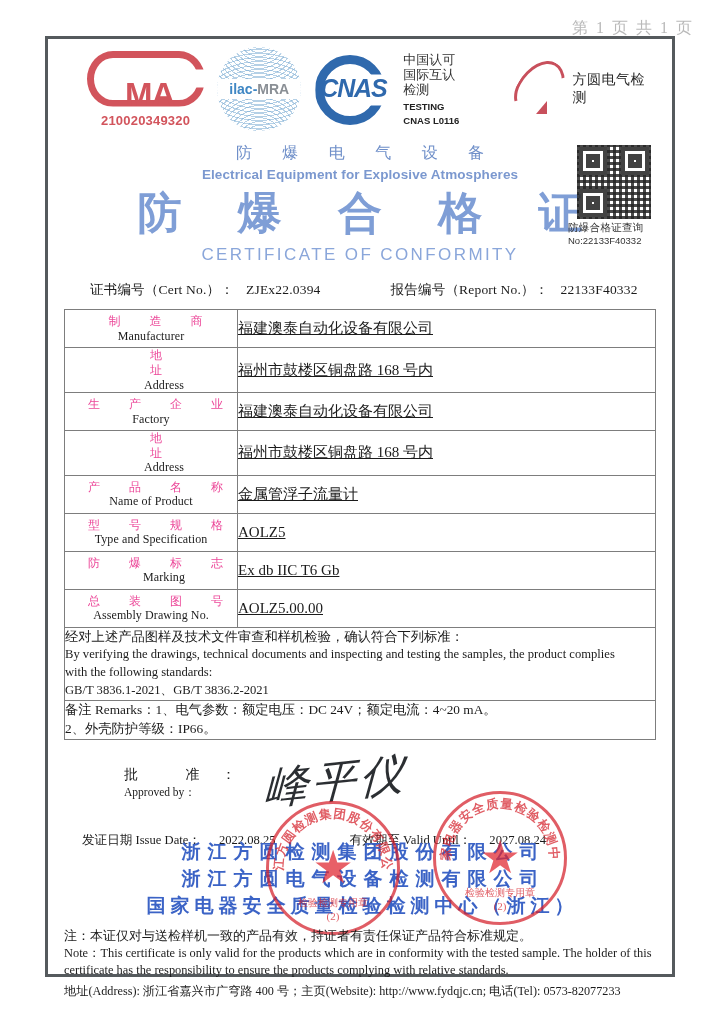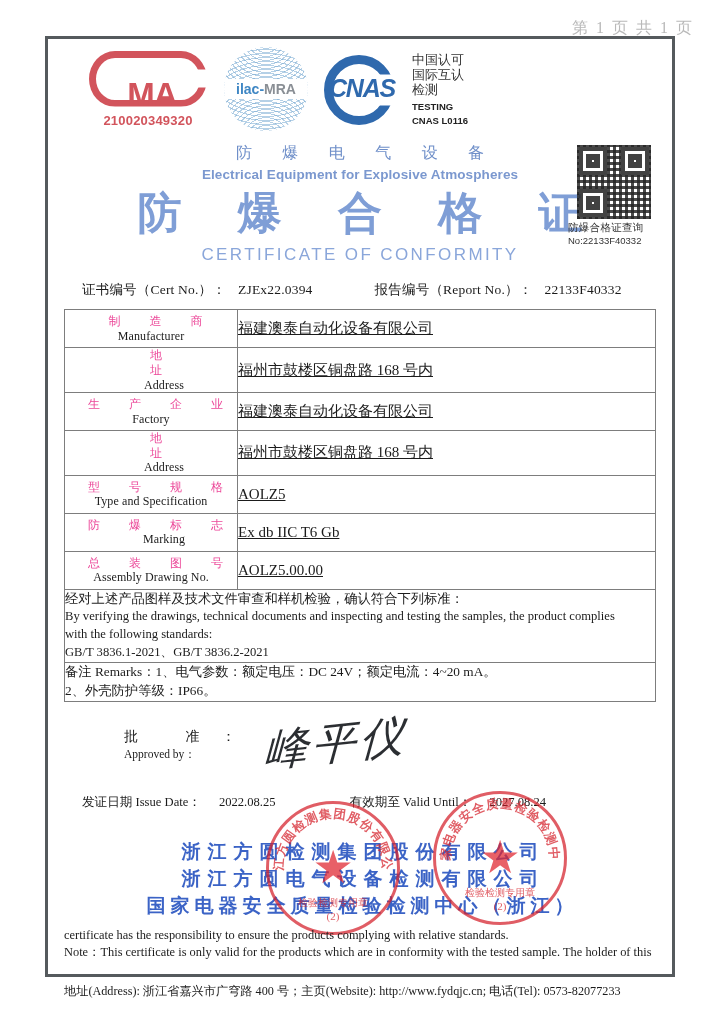--- a/index.html
+++ b/index.html
@@ -196,21 +196,21 @@
   .qr-c1 { font-size: 10.5px; color: #333; margin-top: 2px; letter-spacing: .3px; }
   .qr-c2 { font-size: 9.5px; color: #333; font-family: "Liberation Sans", sans-serif; }
 
   
   .numrow {
     display: flex; margin-top: 16px;
     padding: 0 6px 0 18px;
     font-size: 13.5px; letter-spacing: .2px;
     align-items: baseline;
   }
-  .numrow .lbl { white-space: nowrap; }
+  .numrow .lbl { white-space: nowrap; margin-left: 8px; }
   .numrow .val { margin-left: 12px; white-space: nowrap; }
   .numrow .gap { width: 62px; }
 
   
   table.cert {
     width: 100%; border-collapse: collapse;
     margin-top: 10px;
     table-layout: fixed;
   }
   table.cert td {
@@ -352,20 +352,27 @@
         </div>
         <div class="cnas-side">
           <div class="cnas-cn">中国认可</div>
           <div class="cnas-cn">国际互认</div>
           <div class="cnas-cn">检测</div>
           <div class="cnas-en">TESTING</div>
           <div class="cnas-en">CNAS L0116</div>
         </div>
       </div>
 
+      <div class="logo-block fy">
+        <div class="fy-mark">
+          <div class="fy-hook"></div>
+          <div class="fy-tri"></div>
+        </div>
+        <div class="fy-name">方圆电气检测</div>
+      </div>
 
     </div>
 
     <div class="titlezone">
       <div class="t-cn-sub">防 爆 电 气 设 备</div>
       <div class="t-en-sub">Electrical Equipment for Explosive Atmospheres</div>
       <div class="t-cn-main">防 爆 合 格 证</div>
       <div class="t-en-main">CERTIFICATE OF CONFORMITY</div>
 
       <div class="qr-wrap">
@@ -407,20 +414,27 @@
               <span class="lab-en">Factory</span>
             </td>
             <td class="val">福建澳泰自动化设备有限公司</td>
           </tr>
           <tr>
             <td class="lab">
               <span class="lab-cn wide">地 址</span>
               <span class="lab-en ind">Address</span>
             </td>
             <td class="val">福州市鼓楼区铜盘路 168 号内</td>
+          </tr>
+          <tr>
+            <td class="lab">
+              <span class="lab-cn">产 品 名 称</span>
+              <span class="lab-en">Name of Product</span>
+            </td>
+            <td class="val">金属管浮子流量计</td>
           </tr>
           <tr>
             <td class="lab">
               <span class="lab-cn">型 号 规 格</span>
               <span class="lab-en">Type and Specification</span>
             </td>
             <td class="val">AOLZ5</td>
           </tr>
           <tr>
             <td class="lab">
@@ -493,19 +507,20 @@
           <path id="arcR" d="M 14,64 A 50,50 0 0 1 114,64" fill="none"></path>
         </defs>
       <text><textPath href="#arcR" startOffset="50%" text-anchor="middle" id="arcR-t">国家电器安全质量检验检测中心</textPath></text>
     </svg>
     <div class="star-g">★</div>
     <div class="seal-sub">检验检测专用章</div>
     <div class="seal-num">(2)</div>
   </div>
 
   <div class="note">
+    <div class="n-cn">注：本证仅对与送检样机一致的产品有效，持证者有责任保证产品符合标准规定。</div>
+    <div>Note：This certificate is only valid for the products which are in conformity with the tested sample. The holder of this</div>
     <div>certificate has the responsibility to ensure the products complying with relative standards.</div>
-    <div>Note：This certificate is only valid for the products which are in conformity with the tested sample. The holder of this</div>
   </div>
 
   <div class="addr">地址(Address): 浙江省嘉兴市广穹路 400 号；主页(Website): http://www.fydqjc.cn;   电话(Tel): 0573-82077233</div>
 
 </div>
 
 </body></html>

